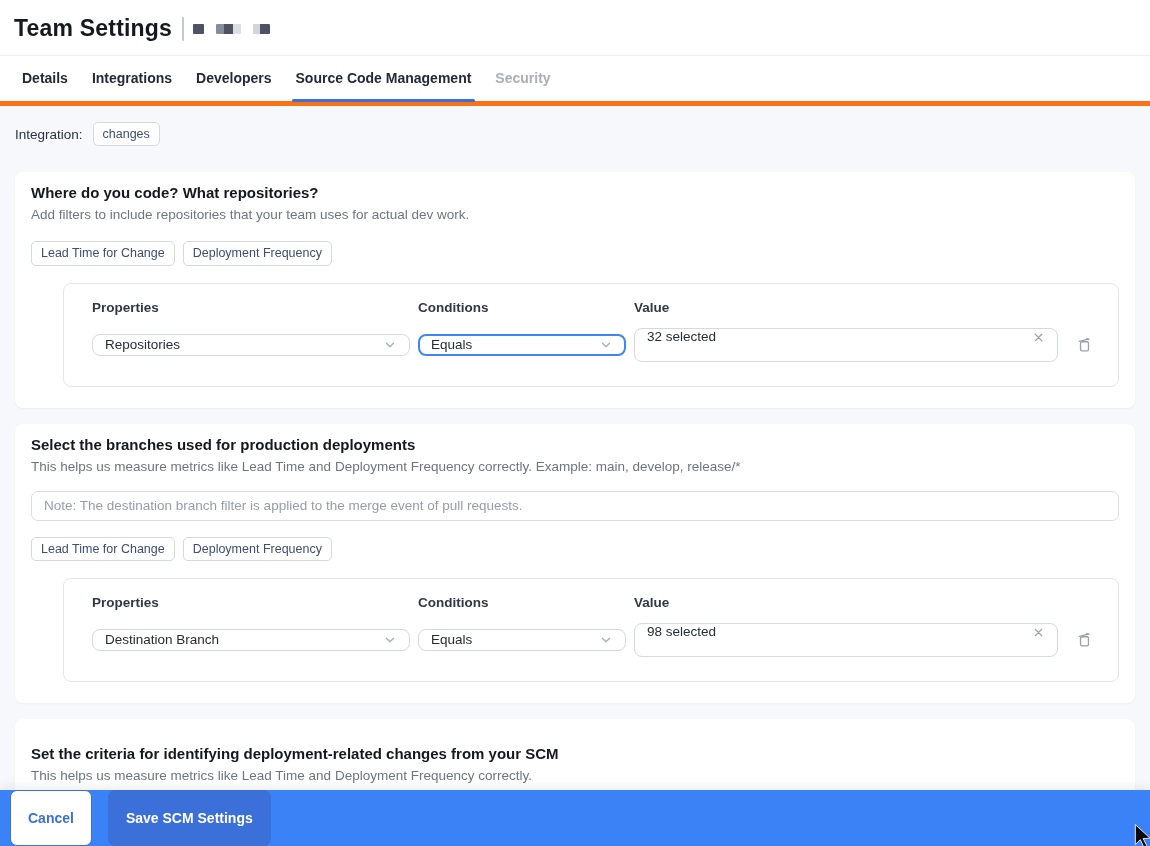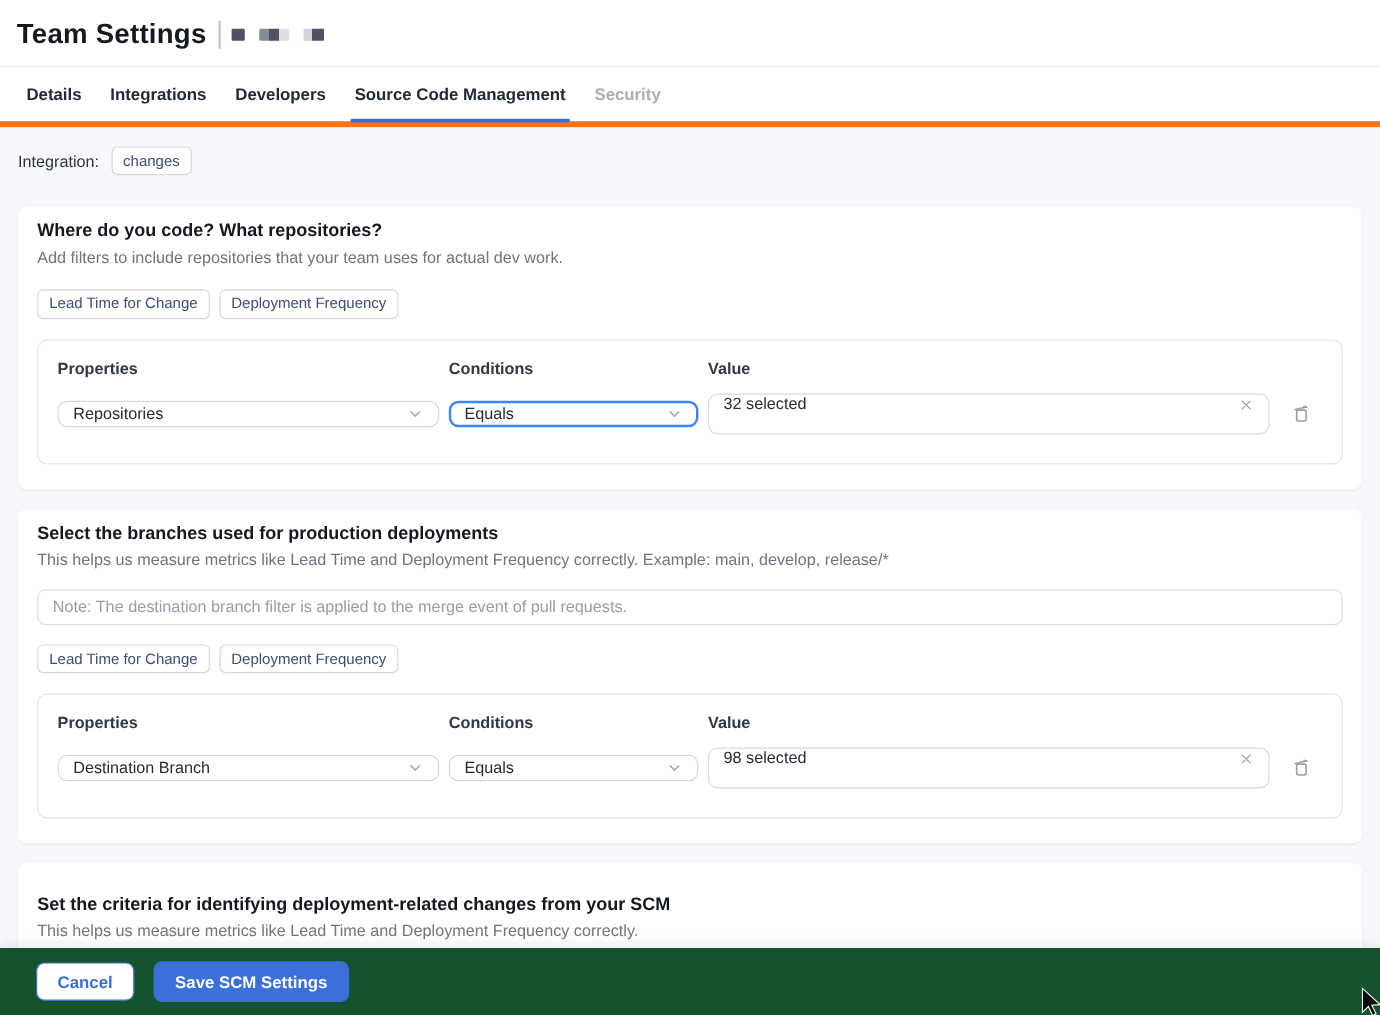--- a/index.html
+++ b/index.html
@@ -94,26 +94,27 @@
     color: #252b37;
     background: #fff;
     outline: none;
   }
   .note-input::placeholder { color: #959daa; }
 
   .filterbox {
     margin-top: 17px;
     border: 1px solid #e3e6ec;
     border-radius: 8px;
-    padding: 16px 16px 24px 16px;
+    padding: 16px 16px 24px 28px;
     display: grid;
     grid-template-columns: 318px 208px 1fr 36px;
     column-gap: 8px;
     row-gap: 13px;
     align-items: center;
+    margin-left: 32px;
   }
   .flabel { font-size: 13.5px; font-weight: 700; color: #2e3càd; color: #2e3847; }
 
   .select {
     height: 22px;
     border: 1px solid #d5d9e0;
     border-radius: 8px;
     background: #fff;
     display: flex;
     align-items: center;
@@ -154,26 +155,25 @@
     justify-content: center;
     padding: 2px;
     color: #9aa0ab;
   }
 
   
   .footer {
     position: absolute;
     left: 0; right: 0; bottom: 0;
     height: 56px;
-    background: #14532d;
+    background: #3b82f6;
     box-shadow: 0 -3px 10px rgba(23,28,38,.08);
     display: flex;
-    align-items: center;
     gap: 16px;
-    padding: 0 30px;
+    padding: 0 10px;
     z-index: 10;
   }
   .btn {
     font-family: "Liberation Sans", sans-serif;
     font-size: 14px;
     font-weight: 700;
     border-radius: 7px;
     cursor: pointer;
     line-height: 1;
   }

